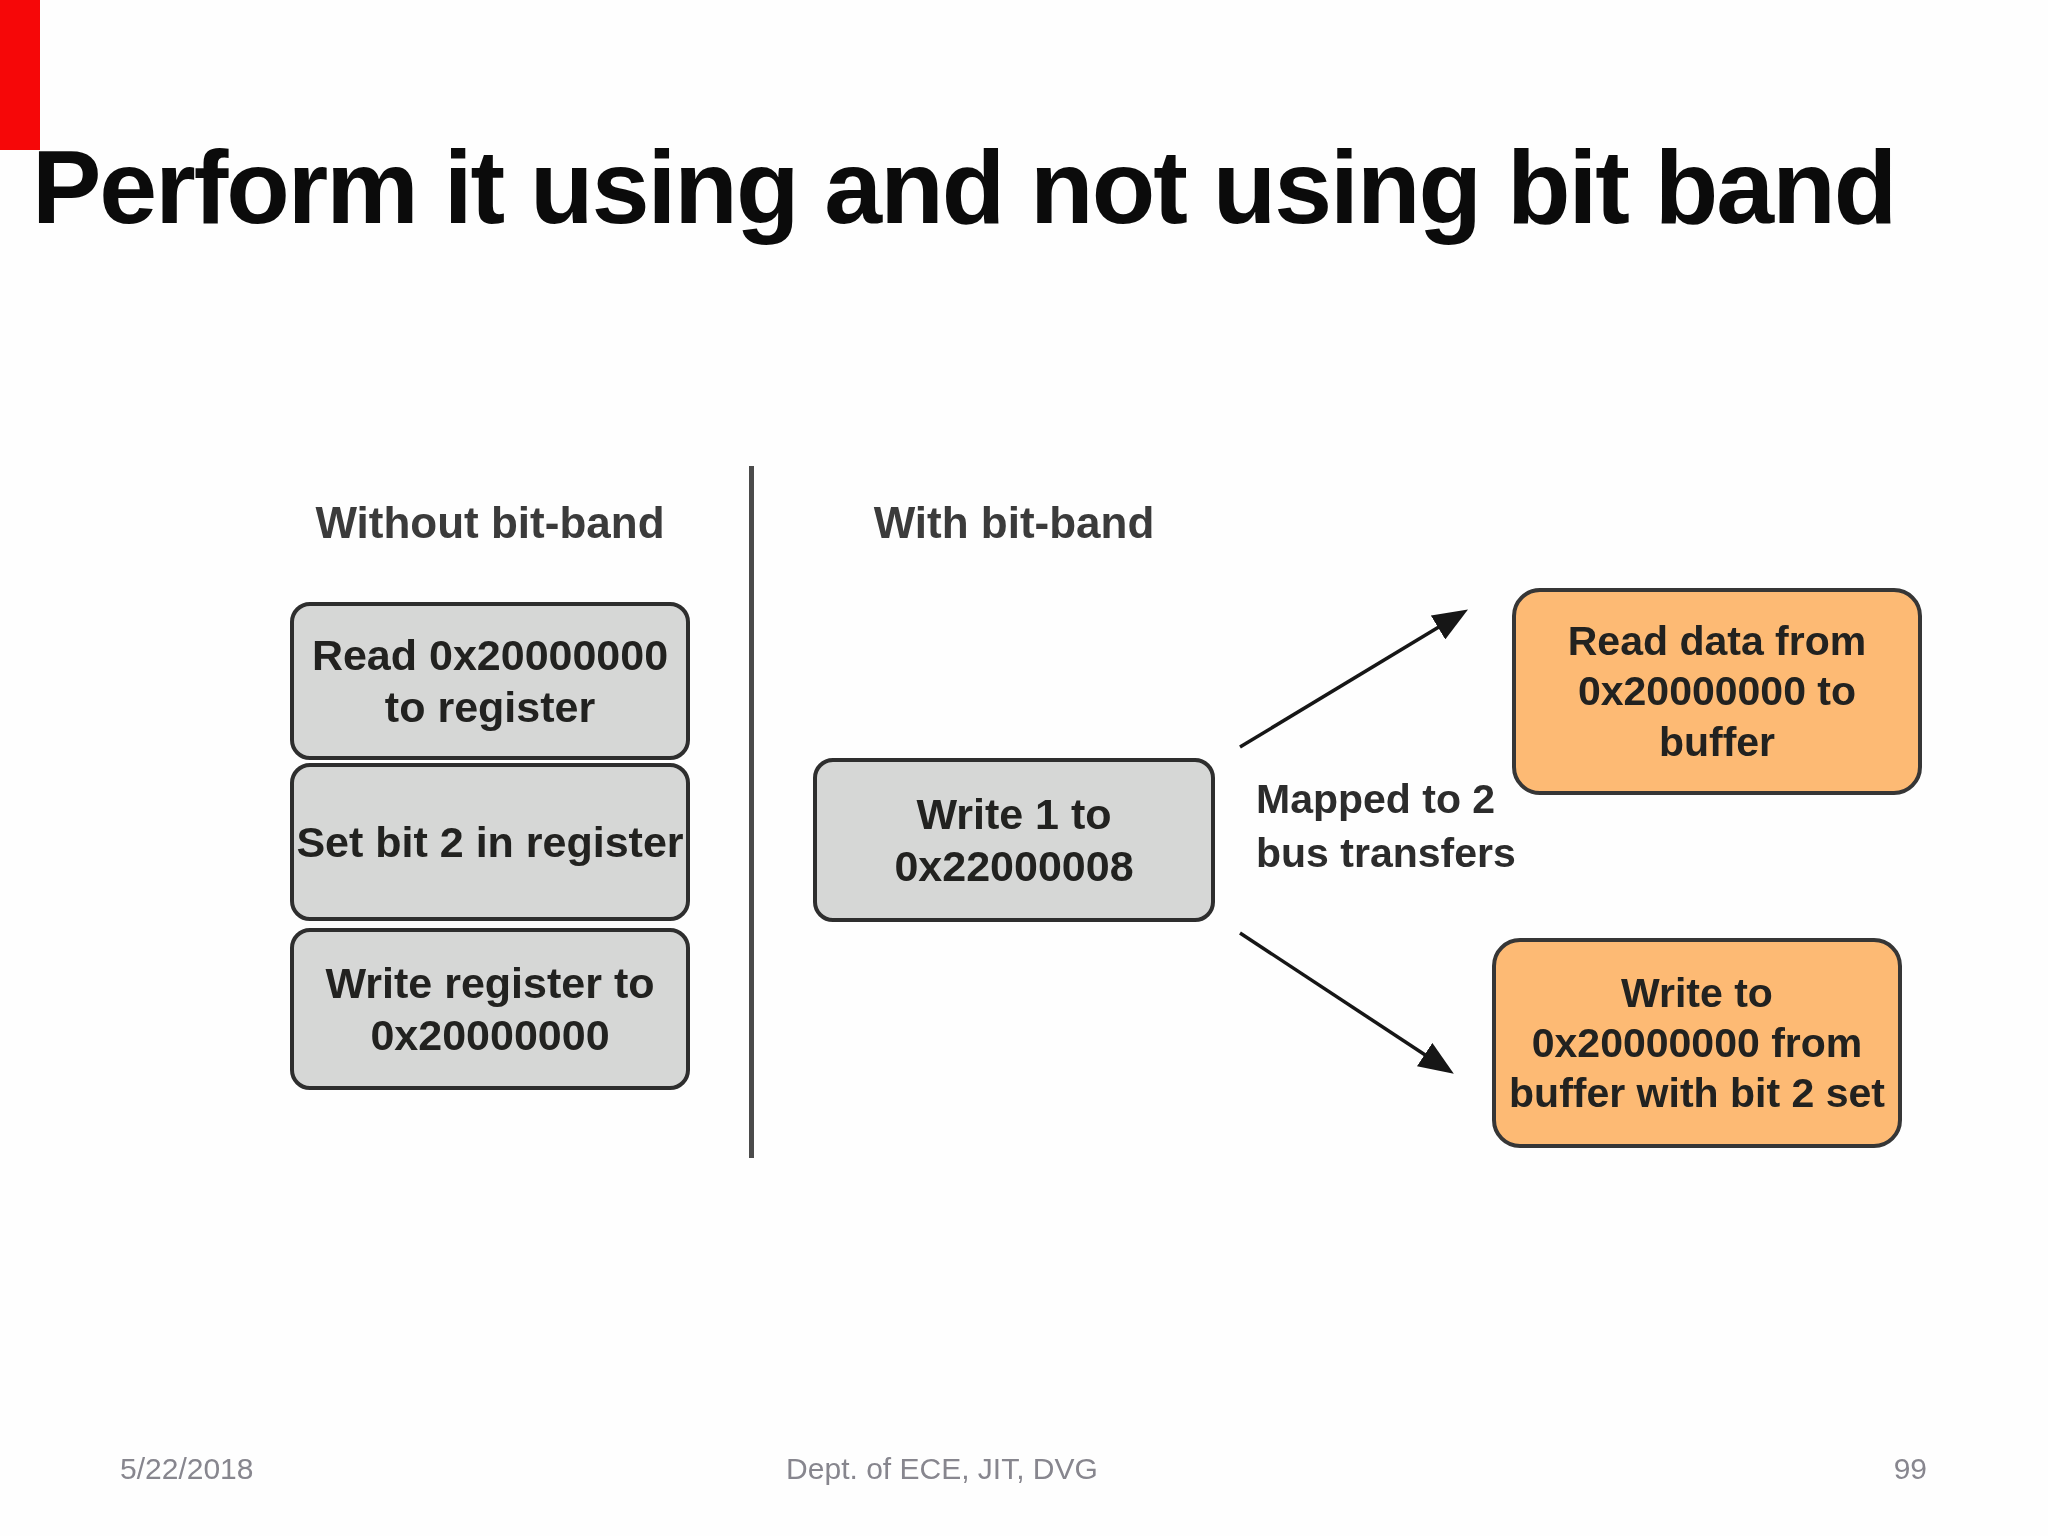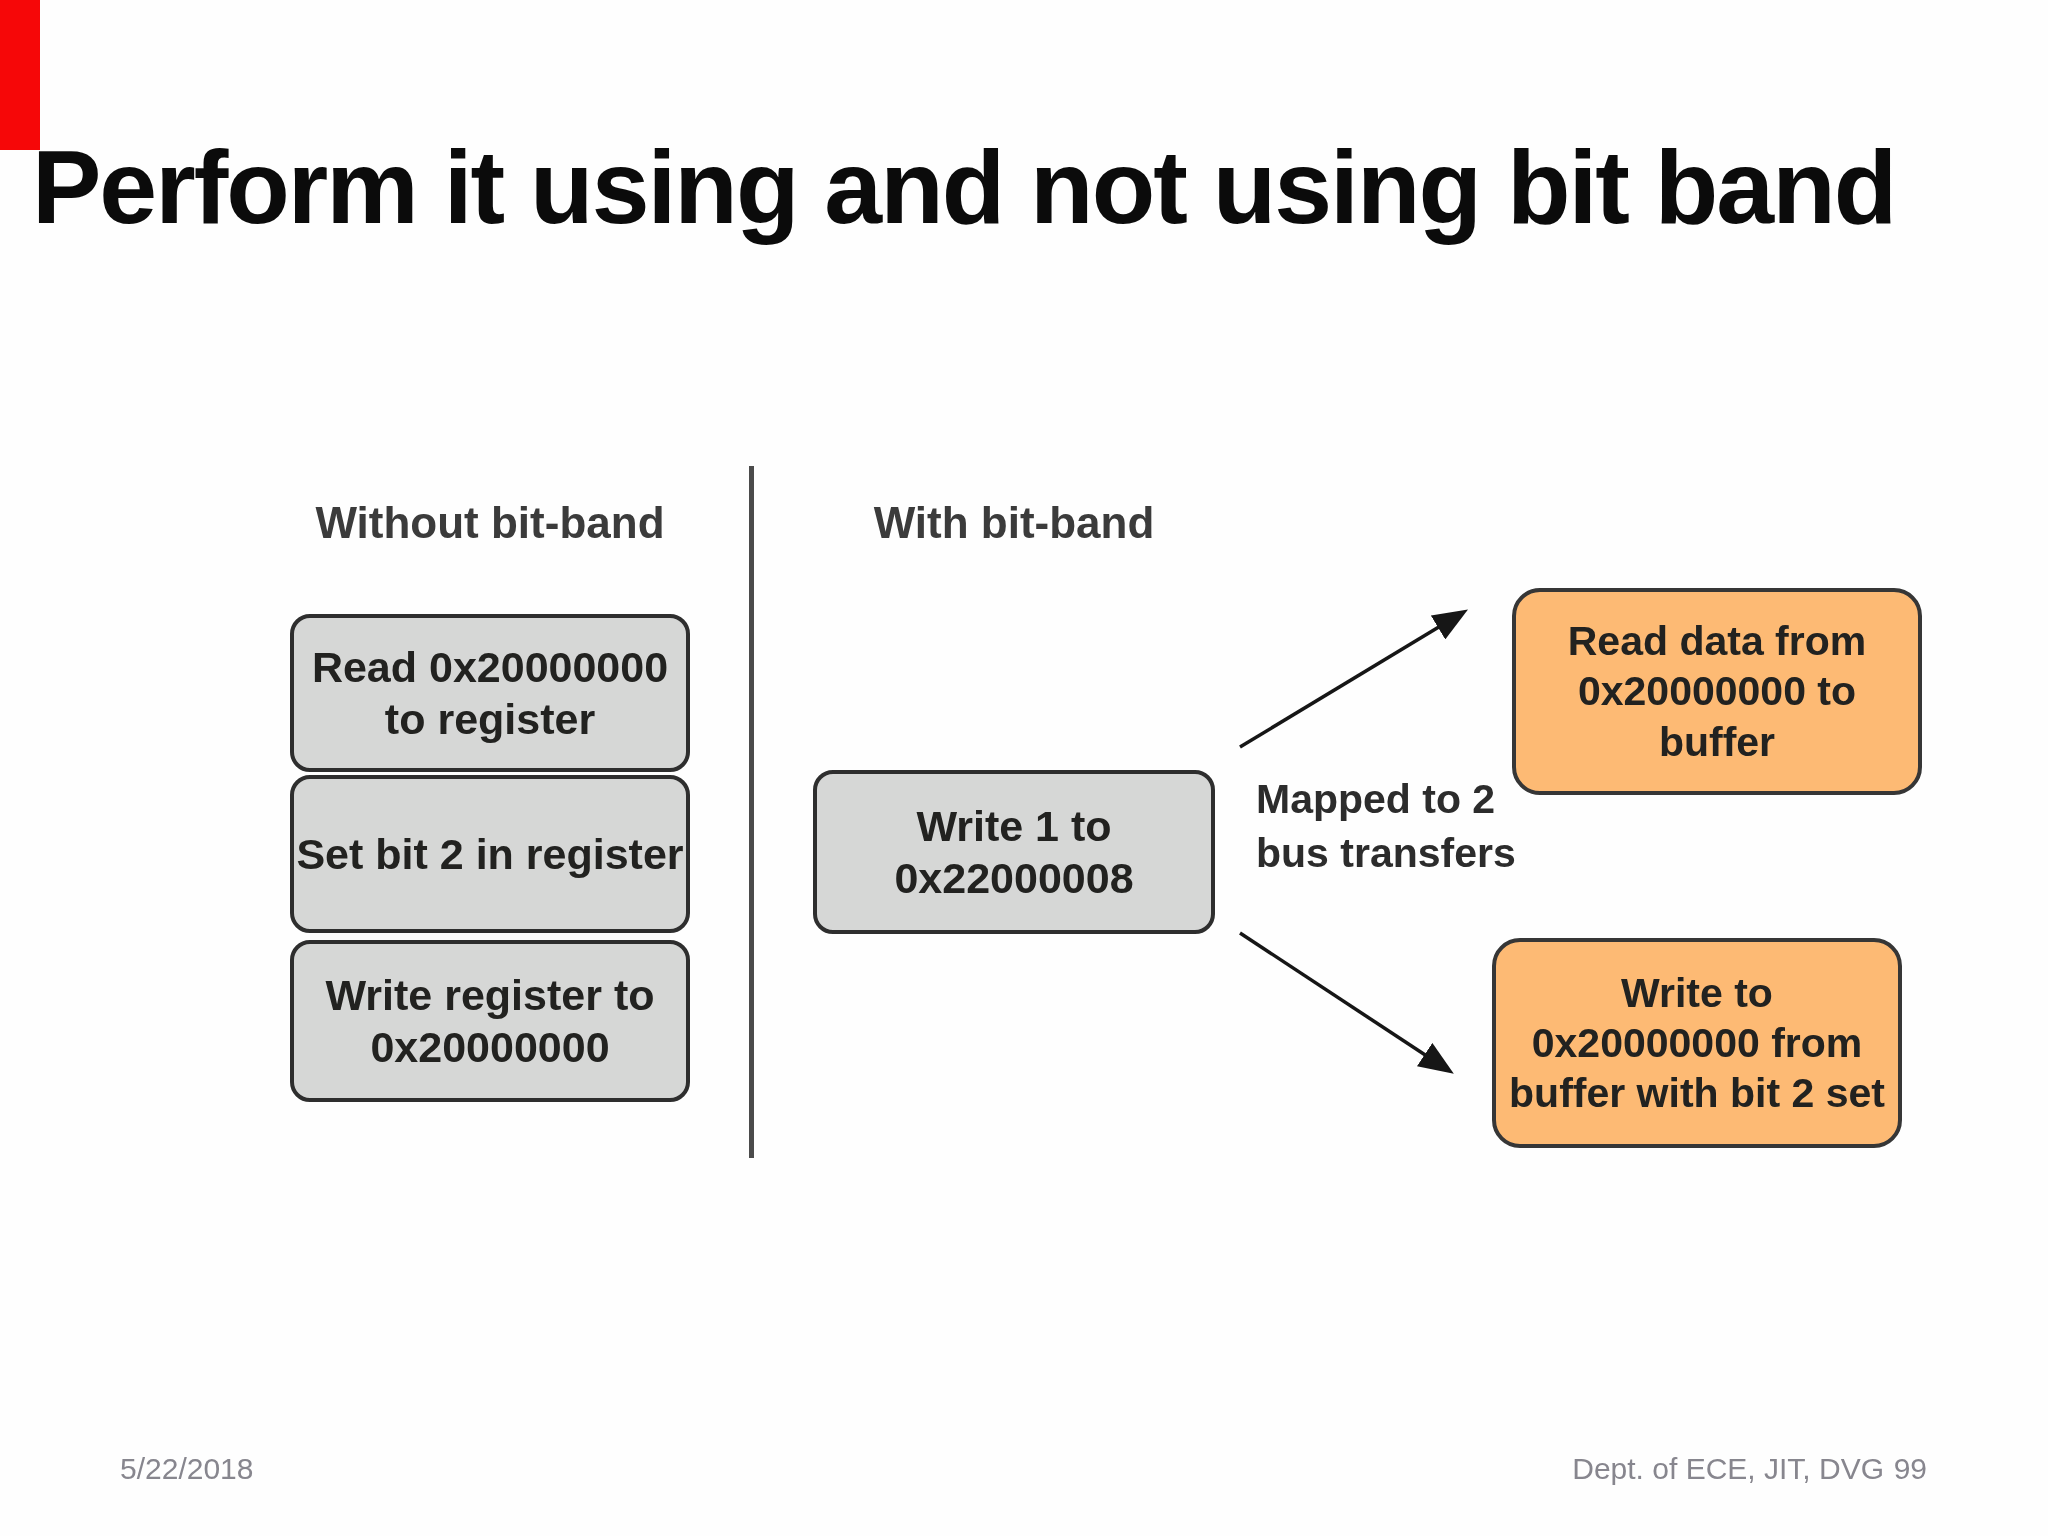--- a/index.html
+++ b/index.html
@@ -56,21 +56,20 @@
     text-align: center;
     font-weight: 700;
     color: #222220;
     line-height: 1.22;
   }
   .gray {
     background: #d6d7d6;
     border: 4px solid #2e2e2e;
     border-radius: 20px;
     font-size: 43px;
-    margin-top: 12px;
   }
   .white {
     background: #fdba74;
     border: 4px solid #363636;
     border-radius: 28px;
     font-size: 41px;
   }
   .box-read  { left: 290px; top: 602px; width: 400px; height: 158px; }
   .box-set   { left: 290px; top: 763px; width: 400px; height: 158px; }
   .box-write { left: 290px; top: 928px; width: 400px; height: 162px; }
@@ -89,21 +88,21 @@
   }
   .arrows-overlay { position: absolute; left: 0; top: 0; width: 2048px; height: 1536px; }
   .slide-footer {
     position: absolute;
     left: 0; top: 1452px;
     width: 2048px;
     font-size: 30px;
     color: #87868e;
   }
   .footer-date { position: absolute; left: 120px; top: 0; }
-  .footer-center { position: absolute; left: 0; top: 0; width: 1884px; text-align: right; }
+  .footer-center { position: absolute; left: 0; top: 0; width: 1884px; text-align: center; }
   .footer-page { position: absolute; right: 121px; top: 0; }
 </style>
 </head>
 <body>
 
 <div class="slide">
 
   <div class="corner-marker"></div>
 
   <div class="slide-title">Perform it using and not using bit band</div>

